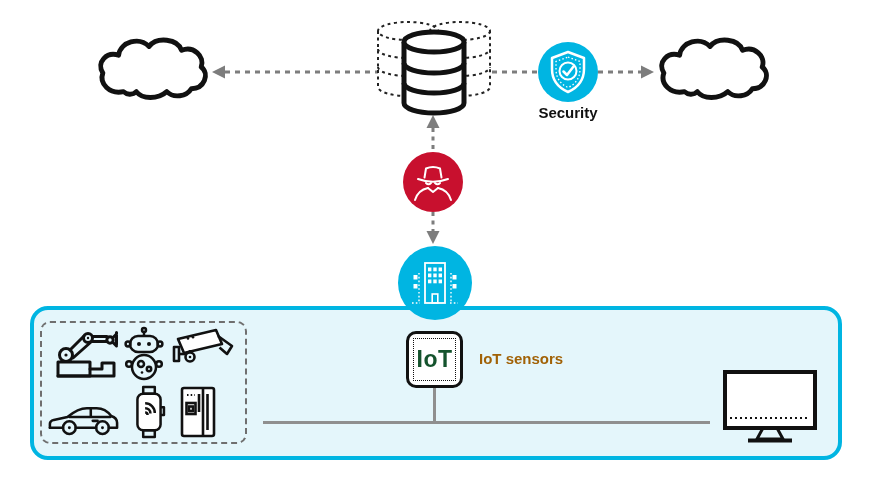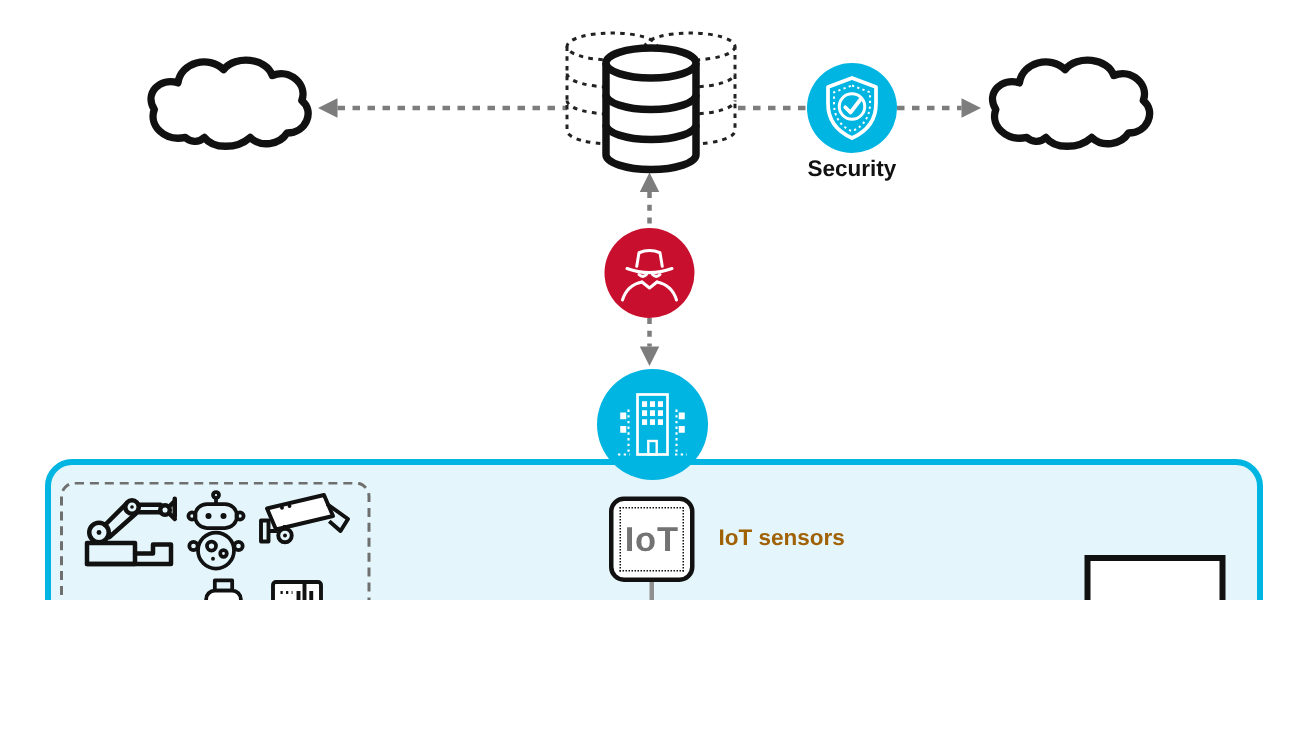--- a/index.html
+++ b/index.html
@@ -1,16 +1,16 @@
 <!DOCTYPE html>
 <html><head>
 <meta charset="utf-8">
 <style>
   html,body{margin:0;padding:0;background:#fff;}
-  .canvas{position:relative;width:869px;height:400px;background:#ffffff;
+  .canvas{position:relative;width:869px;height:488px;background:#ffffff;
           font-family:"Liberation Sans",sans-serif;overflow:hidden;}
 
   
   .conn{position:absolute;z-index:1;}
 
   
   .node-circle{position:absolute;border-radius:50%;display:flex;align-items:center;justify-content:center;z-index:3;}
   .security-circle{left:538px;top:42px;width:60px;height:60px;background:#00b5e2;}
   .attacker-circle{left:403px;top:152px;width:60px;height:60px;background:#c8102e;}
   .building-circle{left:398px;top:246px;width:74px;height:74px;background:#00b5e2;}
@@ -25,21 +25,21 @@
   .zone{position:absolute;left:30px;top:306px;width:812px;height:154px;box-sizing:border-box;
         background:#e4f6fb;border:4px solid #00b5e2;border-radius:18px;z-index:0;}
   .device-box{position:absolute;left:40px;top:321px;width:207px;height:123px;box-sizing:border-box;
         border:2px dashed #6f6f6f;border-radius:10px;z-index:2;}
   .dev{position:absolute;z-index:2;}
 
   .iot-box{position:absolute;left:406px;top:331px;width:57px;height:57px;box-sizing:border-box;
         background:#fff;border:3px solid #111;border-radius:10px;z-index:2;
         display:flex;align-items:center;justify-content:center;}
   .iot-inner{position:absolute;inset:4px;border:1.6px dotted #111;}
-  .iot-text{font-size:23px;font-weight:700;color:#737373;letter-spacing:.5px;position:relative;}
+  .iot-text{font-size:23px;font-weight:700;color:#14532d;letter-spacing:.5px;position:relative;}
   .iot-sensors-label{position:absolute;left:479px;top:350px;font-weight:bold;font-size:15px;color:#a16207;z-index:2;}
 
   .bus-line{position:absolute;left:263px;top:421px;width:447px;height:3px;background:#8f8f8f;z-index:2;}
   .bus-drop{position:absolute;left:433px;top:388px;width:3px;height:34px;background:#8f8f8f;z-index:2;}
 
   .monitor{position:absolute;left:722px;top:369px;z-index:2;}
 </style>
 </head>
 <body>
 

